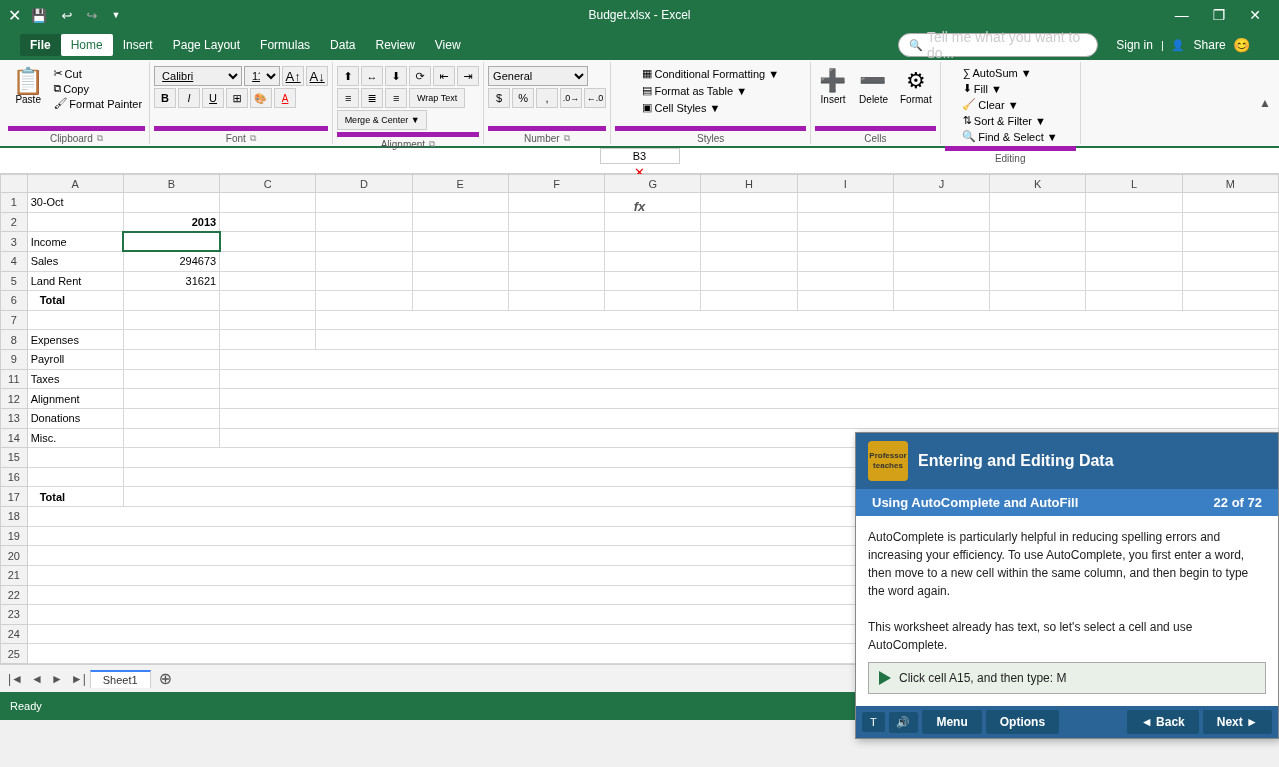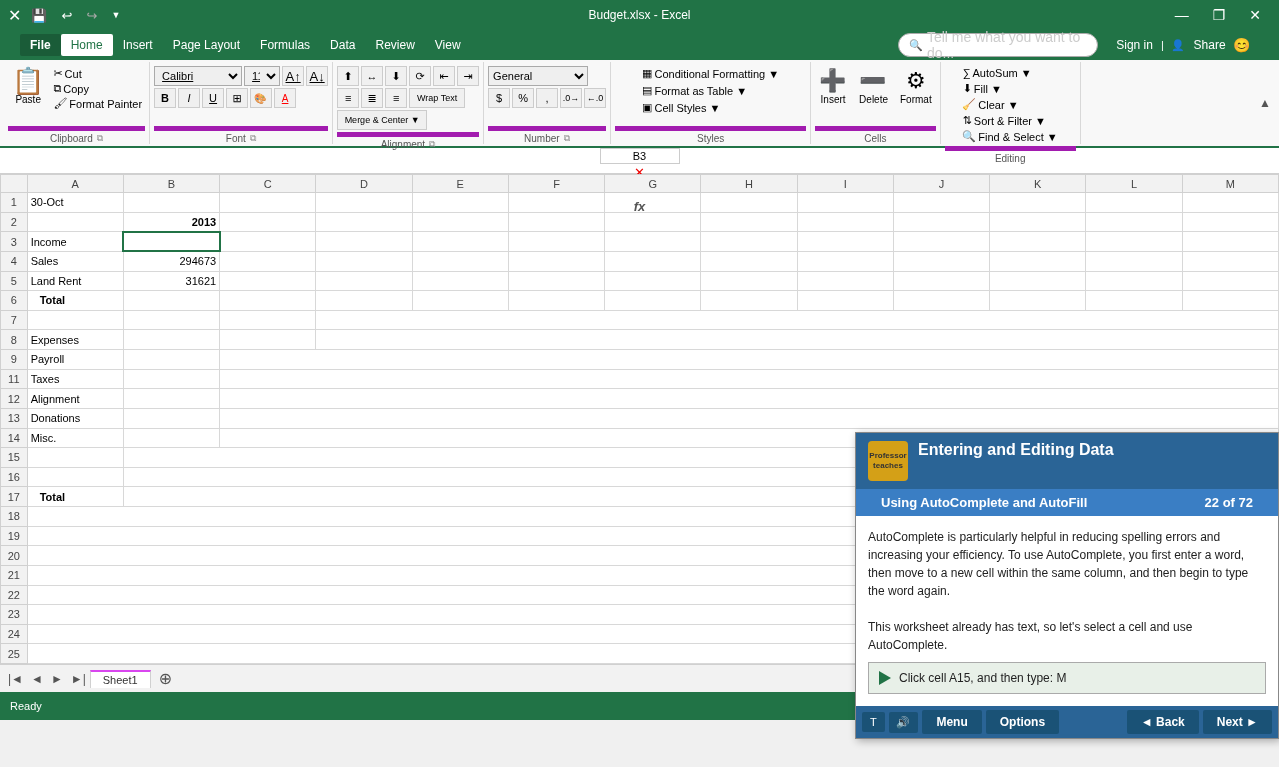--- a/index.html
+++ b/index.html
@@ -174,21 +174,21 @@
     .sheet-tab {
       background: white;
       border: 1px solid #d0d0d0;
       border-bottom: none;
       padding: 2px 12px;
       cursor: pointer;
       font-size: 11px;
       color: #333;
       margin-right: 2px;
     }
-    .sheet-tab.active { background: white; border-top: 2px solid #d946ef; font-weight: 500; }
+    .sheet-tab.active { background: white; border-top: 2px solid #3b82f6; font-weight: 500; }
     .add-sheet-btn { cursor: pointer; padding: 2px 6px; color: #555; font-size: 16px; }
 
     
     .status-bar {
       background: #217346;
       color: white;
       height: 28px;
       display: flex;
       align-items: center;
       padding: 0 10px;
@@ -204,21 +204,21 @@
       right: 0;
       width: 424px;
       background: white;
       border: 1px solid #888;
       box-shadow: 2px 2px 8px rgba(0,0,0,0.3);
     }
     .popup-header {
       background: #2a6496;
       color: white;
       display: flex;
-      align-items: flex-start;
+      align-items: center;
       padding: 8px 12px;
       gap: 10px;
     }
     .popup-logo {
       width: 40px;
       height: 40px;
       background: #d4a017;
       border-radius: 4px;
       display: flex;
       align-items: center;
@@ -230,21 +230,21 @@
     }
     .popup-title {
       font-size: 16px;
       font-weight: bold;
     }
     .popup-subtitle-bar {
       background: #3a7ec4;
       color: white;
       display: flex;
       justify-content: space-between;
-      padding: 6px 25px;
+      padding: 6px 16px;
       font-size: 13px;
       font-weight: bold;
     }
     .popup-content {
       padding: 12px;
       font-size: 12px;
       color: #222;
       line-height: 1.5;
     }
     .popup-instruction {

